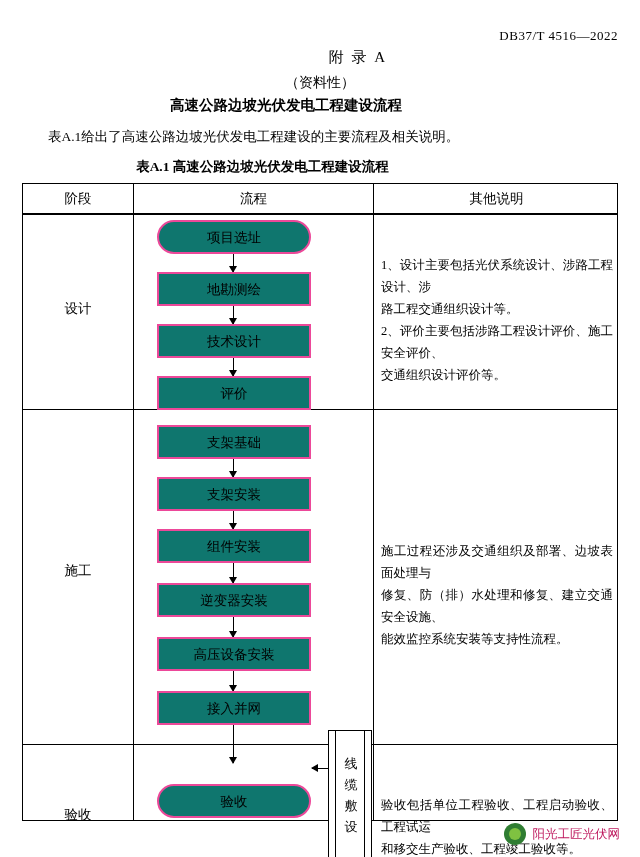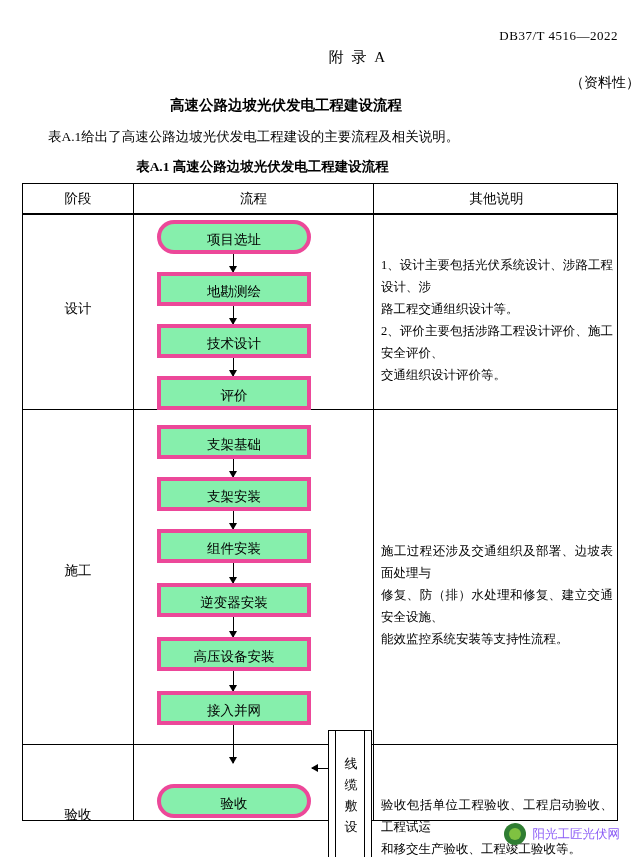--- a/index.html
+++ b/index.html
@@ -37,21 +37,21 @@
     font-size: 15px;
     font-family: "Liberation Serif", serif;
     letter-spacing: 2px;
     padding-left: 38px;
   }
   .title-sub {
     position: absolute;
     top: 74px;
     left: 0;
     width: 640px;
-    text-align: right;
+    text-align: center;
     font-size: 14px;
   }
   .title-main {
     position: absolute;
     top: 96px;
     left: 0;
     width: 572px;
     text-align: center;
     font-size: 14.5px;
     font-weight: bold;
@@ -144,26 +144,26 @@
   }
   .note-design { top: 70px; }
   .note-construct { top: 356px; }
   .note-accept { top: 610px; }
 
   
   .fbox {
     position: absolute;
     width: 154px;
     height: 34px;
-    border: 4px solid #ec4899;
+    border: 2px solid #ec4899;
     box-sizing: border-box;
     text-align: center;
     line-height: 32px;
     font-size: 13.5px;
-    background: #86efac;
+    background: #0f766e;
     left: 134px;
   }
   .fbox.rounded {
     border-radius: 17px;
   }
   .arrow {
     position: absolute;
     left: 210px;
     width: 1px;
     background: #000;
@@ -254,21 +254,21 @@
     position: absolute;
     left: 5px;
     top: 5px;
     width: 12px;
     height: 12px;
     border-radius: 50%;
     background: #7fc241;
   }
   .wm-text {
     font-size: 12.5px;
-    color: #8b5cf6;
+    color: #be185d;
     font-family: Liberation Serif, serif;
   }
 </style>
 </head>
 <body>
 
 <div class="page">
 
   <div class="header-code">DB37/T 4516—2022</div>
 

